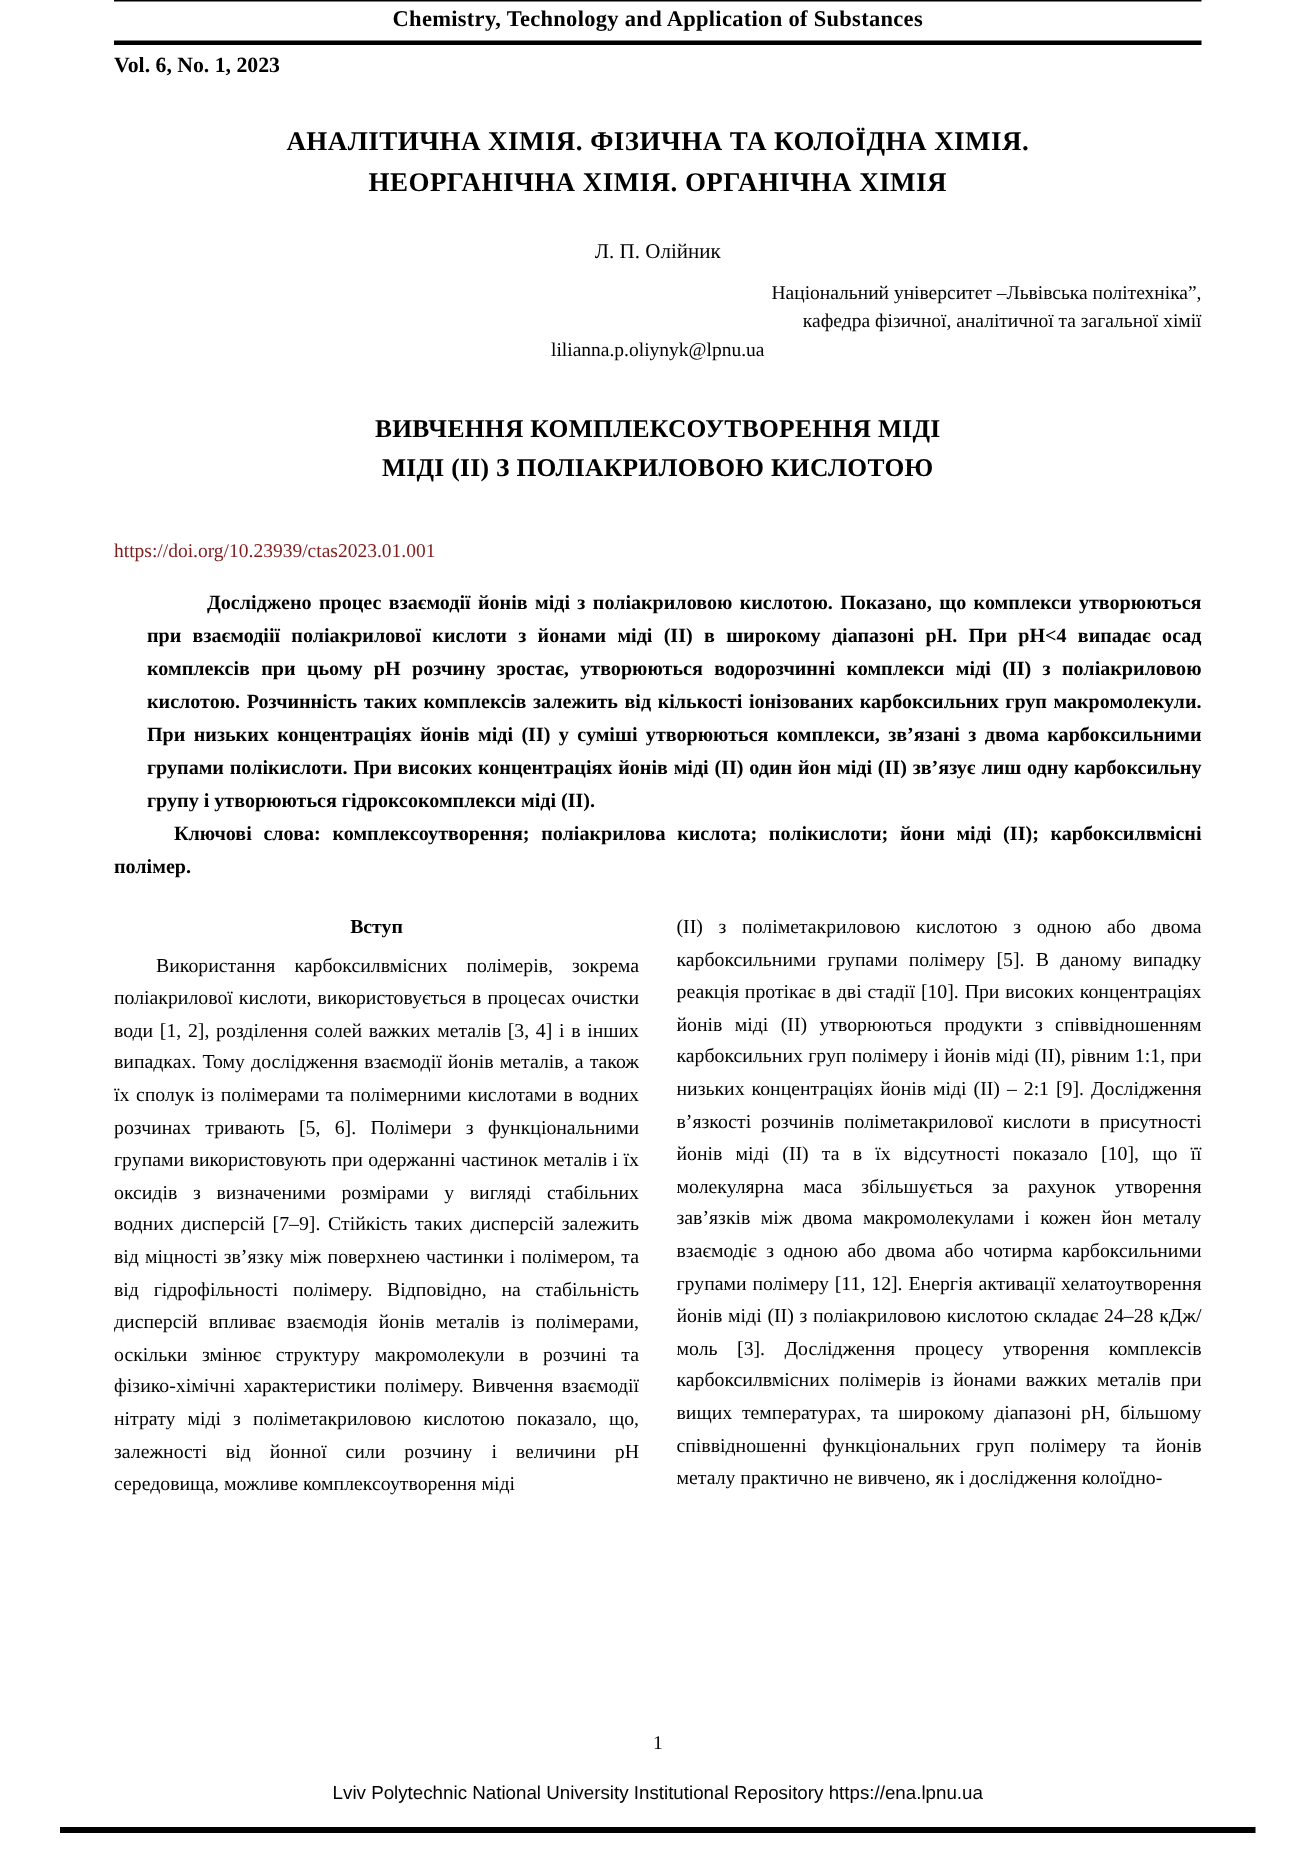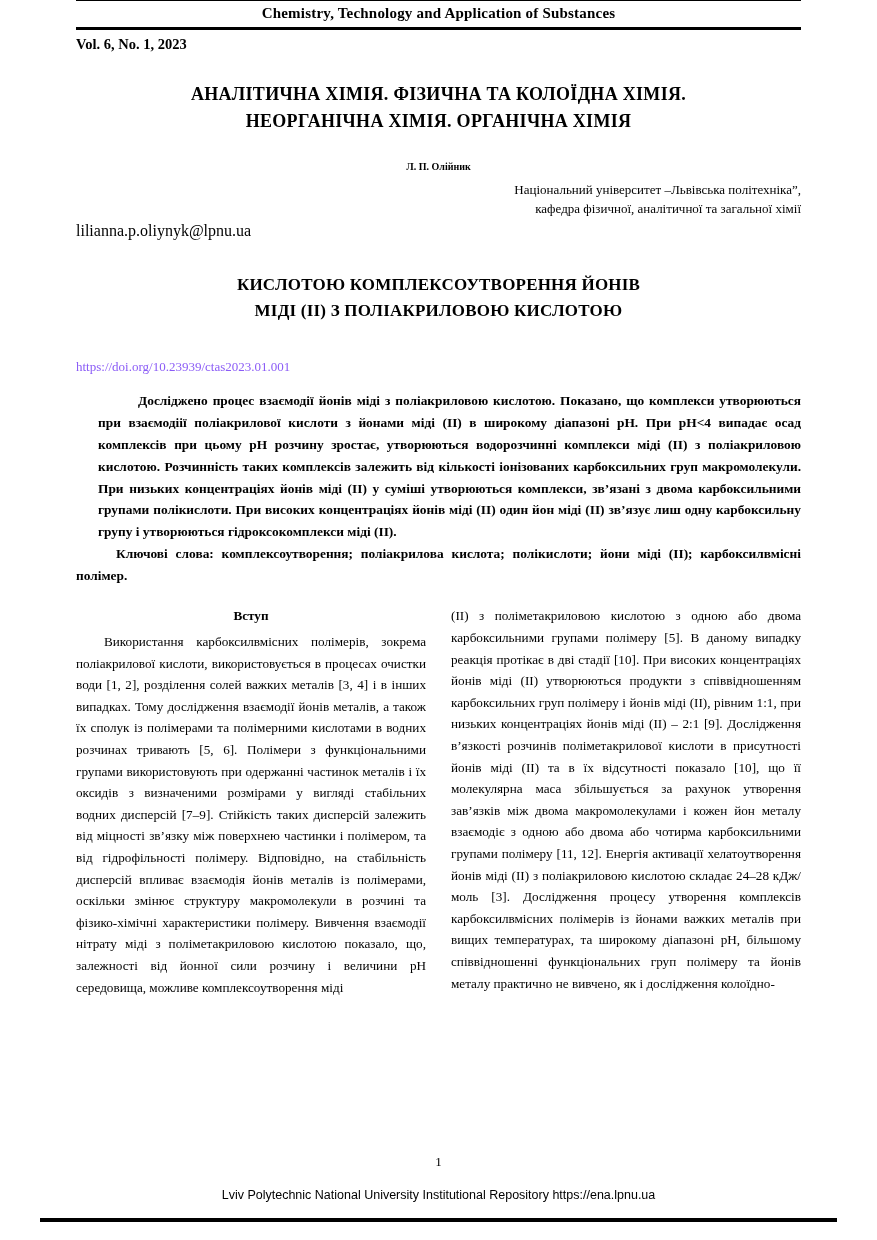--- a/index.html
+++ b/index.html
@@ -38,31 +38,32 @@
     margin-top: 28px;
     text-align: center;
     font-weight: bold;
     font-size: 18px;
     line-height: 1.5;
     letter-spacing: 0.3px;
   }
   .author {
     margin-top: 26px;
     text-align: center;
-    font-weight: bold;
-    font-size: 10px;
+    font-weight: normal;
+    font-size: 14px;
   }
   .affiliation {
     margin-top: 9px;
     text-align: right;
     font-size: 13px;
     line-height: 1.45;
   }
   .email {
-    font-size: 16px;
+    text-align: center;
+    font-size: 13px;
     line-height: 1.45;
   }
   .article-title {
     margin-top: 30px;
     text-align: center;
     font-weight: bold;
     font-size: 17px;
     line-height: 1.55;
     letter-spacing: 0.2px;
   }
@@ -159,26 +160,26 @@
 
     <div class="author">Л. П. Олійник</div>
 
     <div class="affiliation">
       <span>Національний університет –Львівська політехніка”,</span><br>
       <span>кафедра фізичної, аналітичної та загальної хімії</span>
     </div>
     <div class="email">lilianna.p.oliynyk@lpnu.ua</div>
 
     <div class="article-title">
-      <span>КИСЛОТОЮ КОМПЛЕКСОУТВОРЕННЯ ЙОНІВ</span><br>
+      <span>ВИВЧЕННЯ КОМПЛЕКСОУТВОРЕННЯ МІДІ</span><br>
       <span>МІДІ (ІІ) З ПОЛІАКРИЛОВОЮ КИСЛОТОЮ</span>
     </div>
 
     <div>
-      <a class="doi" href="#" style="color:#8b5cf6;">https://doi.org/10.23939/ctas2023.01.001</a>
+      <a class="doi" href="#" style="color:#7f1d1d;">https://doi.org/10.23939/ctas2023.01.001</a>
     </div>
 
     <p class="abstract">Досліджено процес взаємодії йонів міді з поліакриловою кислотою. Показано, що комплекси утворюються при взаємодіії поліакрилової кислоти з йонами міді (ІІ) в широкому діапазоні рН. При рН&lt;4 випадає осад комплексів при цьому рН розчину зростає, утворюються водорозчинні комплекси міді (ІІ) з поліакриловою кислотою. Розчинність таких комплексів залежить від кількості іонізованих карбоксильних груп макромолекули. При низьких концентраціях йонів міді (ІІ) у суміші утворюються комплекси, зв’язані з двома карбоксильними групами полікислоти. При високих концентраціях йонів міді (ІІ) один йон міді (ІІ) зв’язує лиш одну карбоксильну групу і утворюються гідроксокомплекси міді (ІІ).</p>
 
     <p class="keywords">Ключові слова: комплексоутворення; поліакрилова кислота; полікислоти; йони міді (ІІ); карбоксилвмісні полімер.</p>
 
     <div class="columns">
       <div class="col">
         <div class="intro-heading">Вступ</div>
         <p class="indent">Використання карбоксилвмісних полімерів, зокрема поліакрилової кислоти, використовується в процесах очистки води [1, 2], розділення солей важких металів [3, 4] і в інших випадках. Тому дослідження взаємодії йонів металів, а також їх сполук із полімерами та полімерними кислотами в водних розчинах тривають [5, 6]. Полімери з функціональними групами використовують при одержанні частинок металів і їх оксидів з визначеними розмірами у вигляді стабільних водних дисперсій [7–9]. Стійкість таких дисперсій залежить від міцності зв’язку між поверхнею частинки і полімером, та від гідрофільності полімеру. Відповідно, на стабільність дисперсій впливає взаємодія йонів металів із полімерами, оскільки змінює структуру макромолекули в розчині та фізико-хімічні характеристики полімеру. Вивчення взаємодії нітрату міді з поліметакриловою кислотою показало, що, залежності від йонної сили розчину і величини рН середовища, можливе комплексоутворення міді</p>

